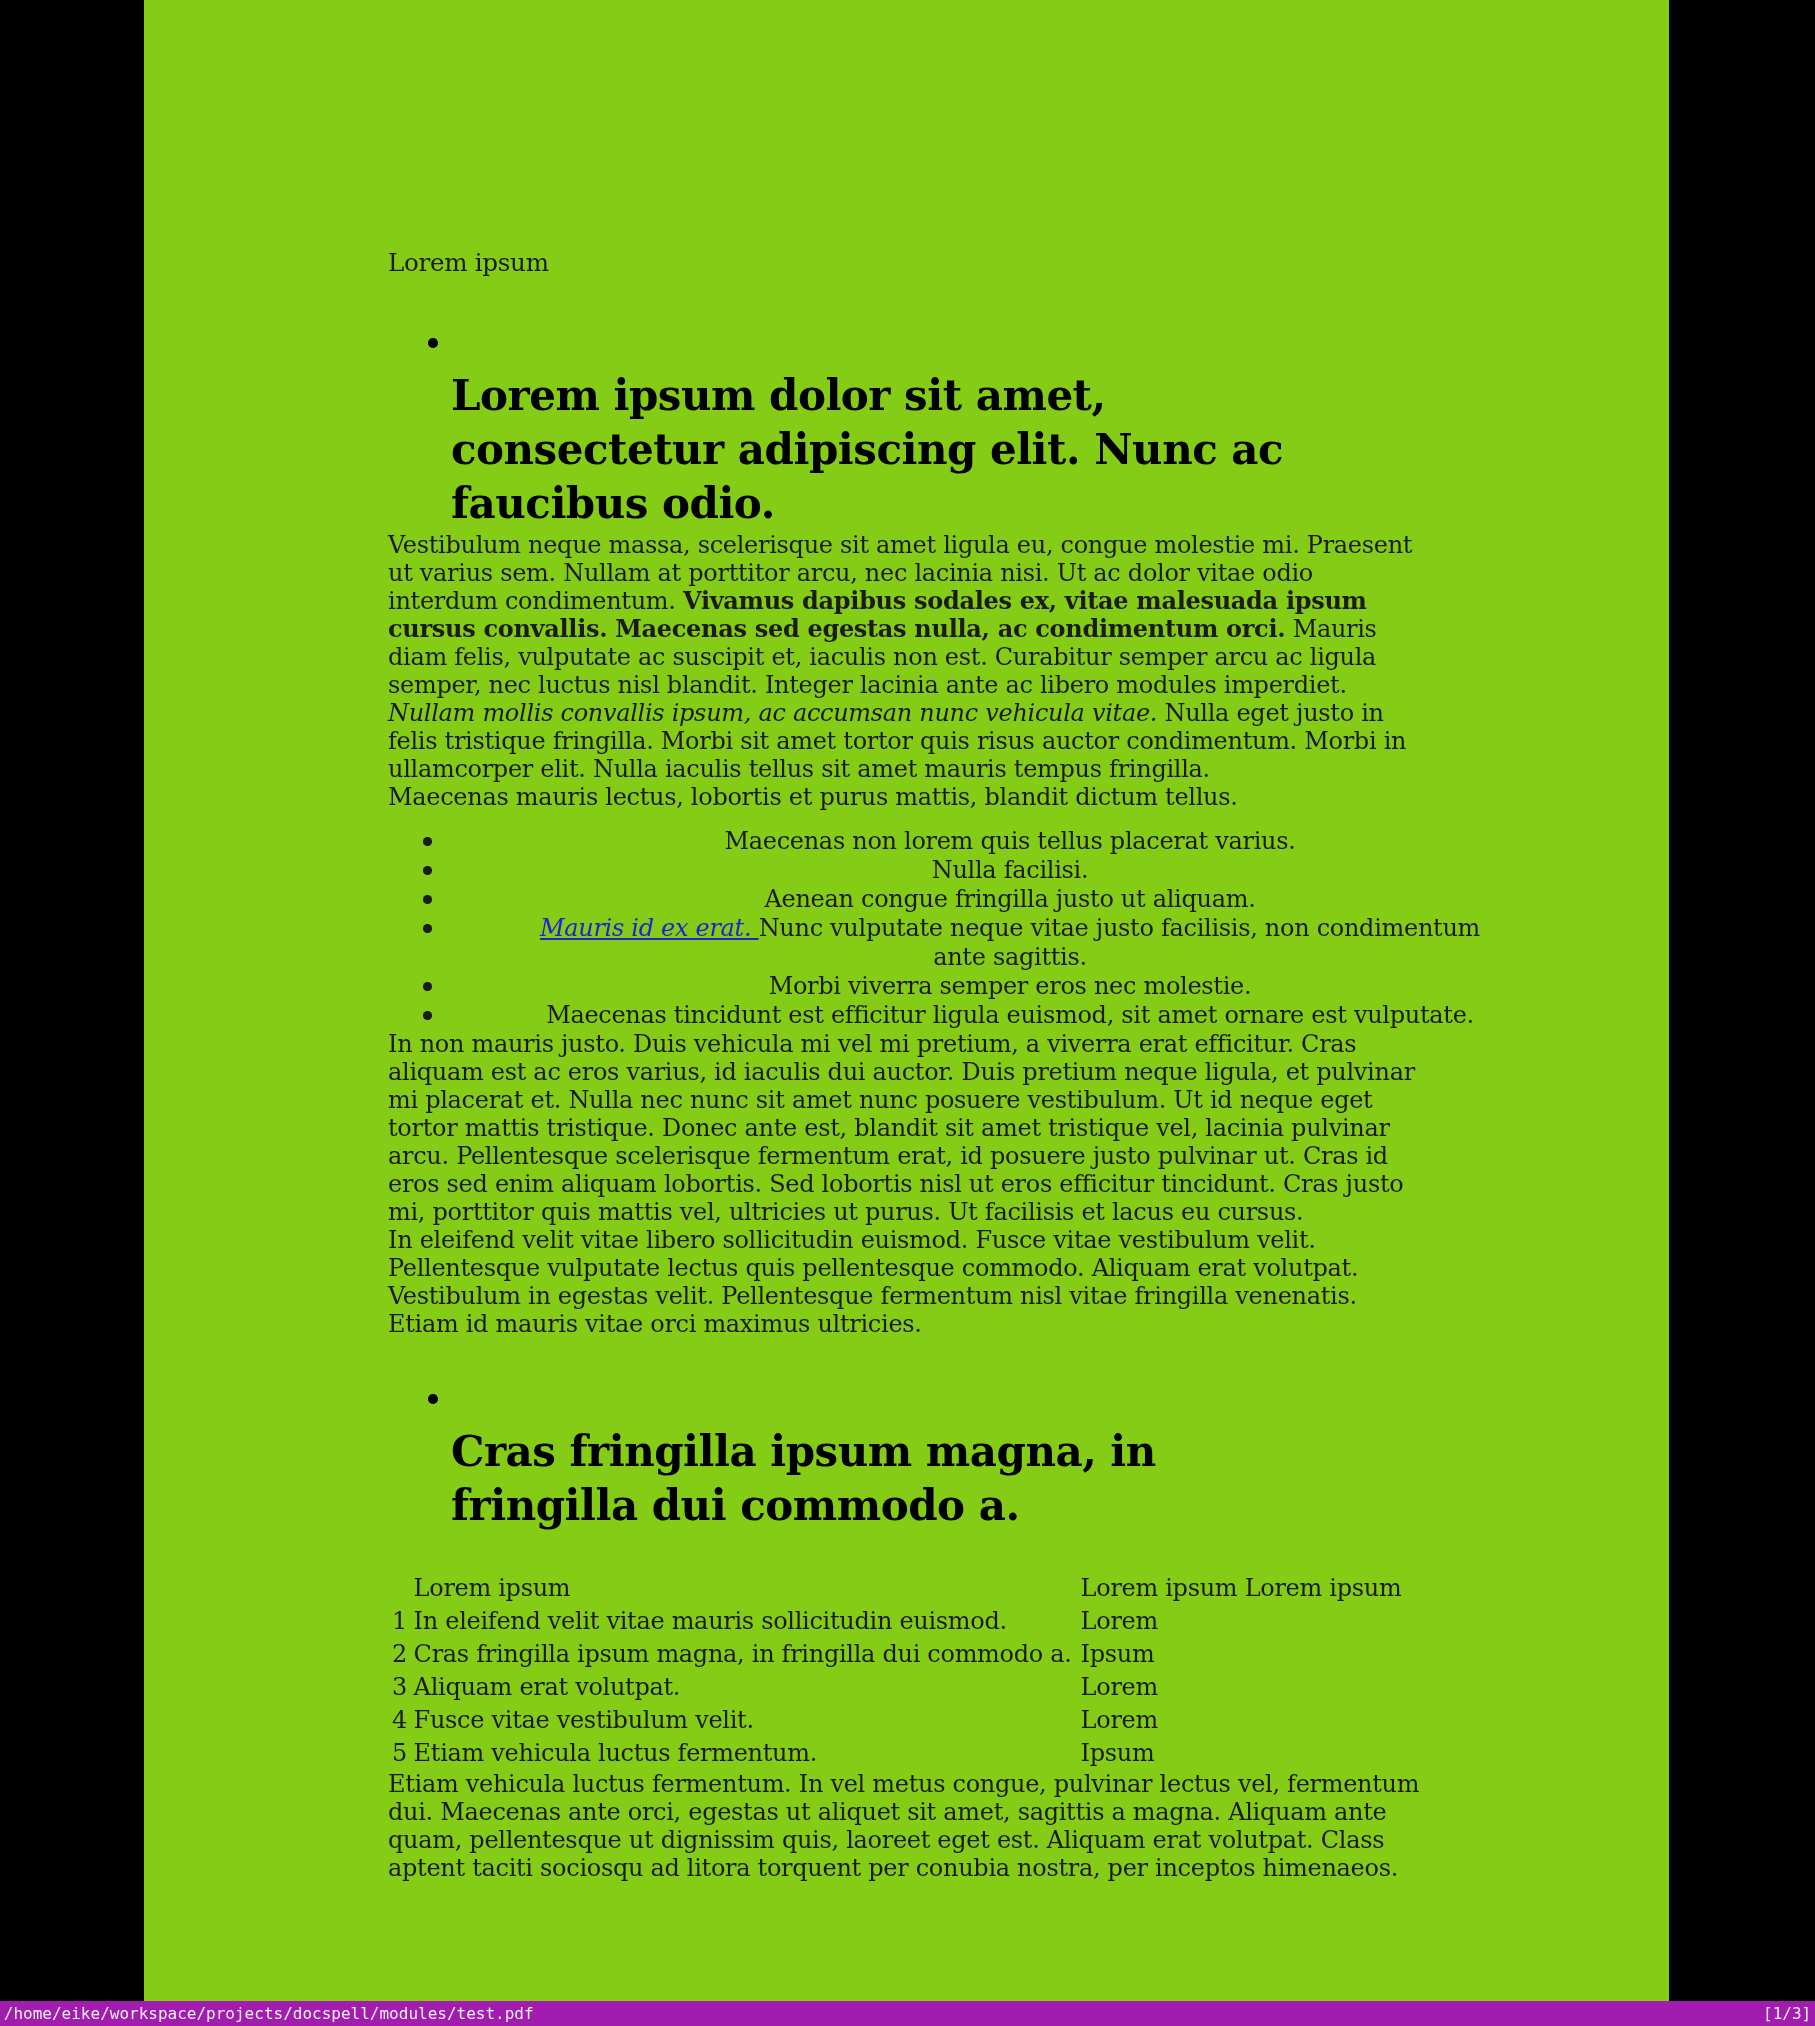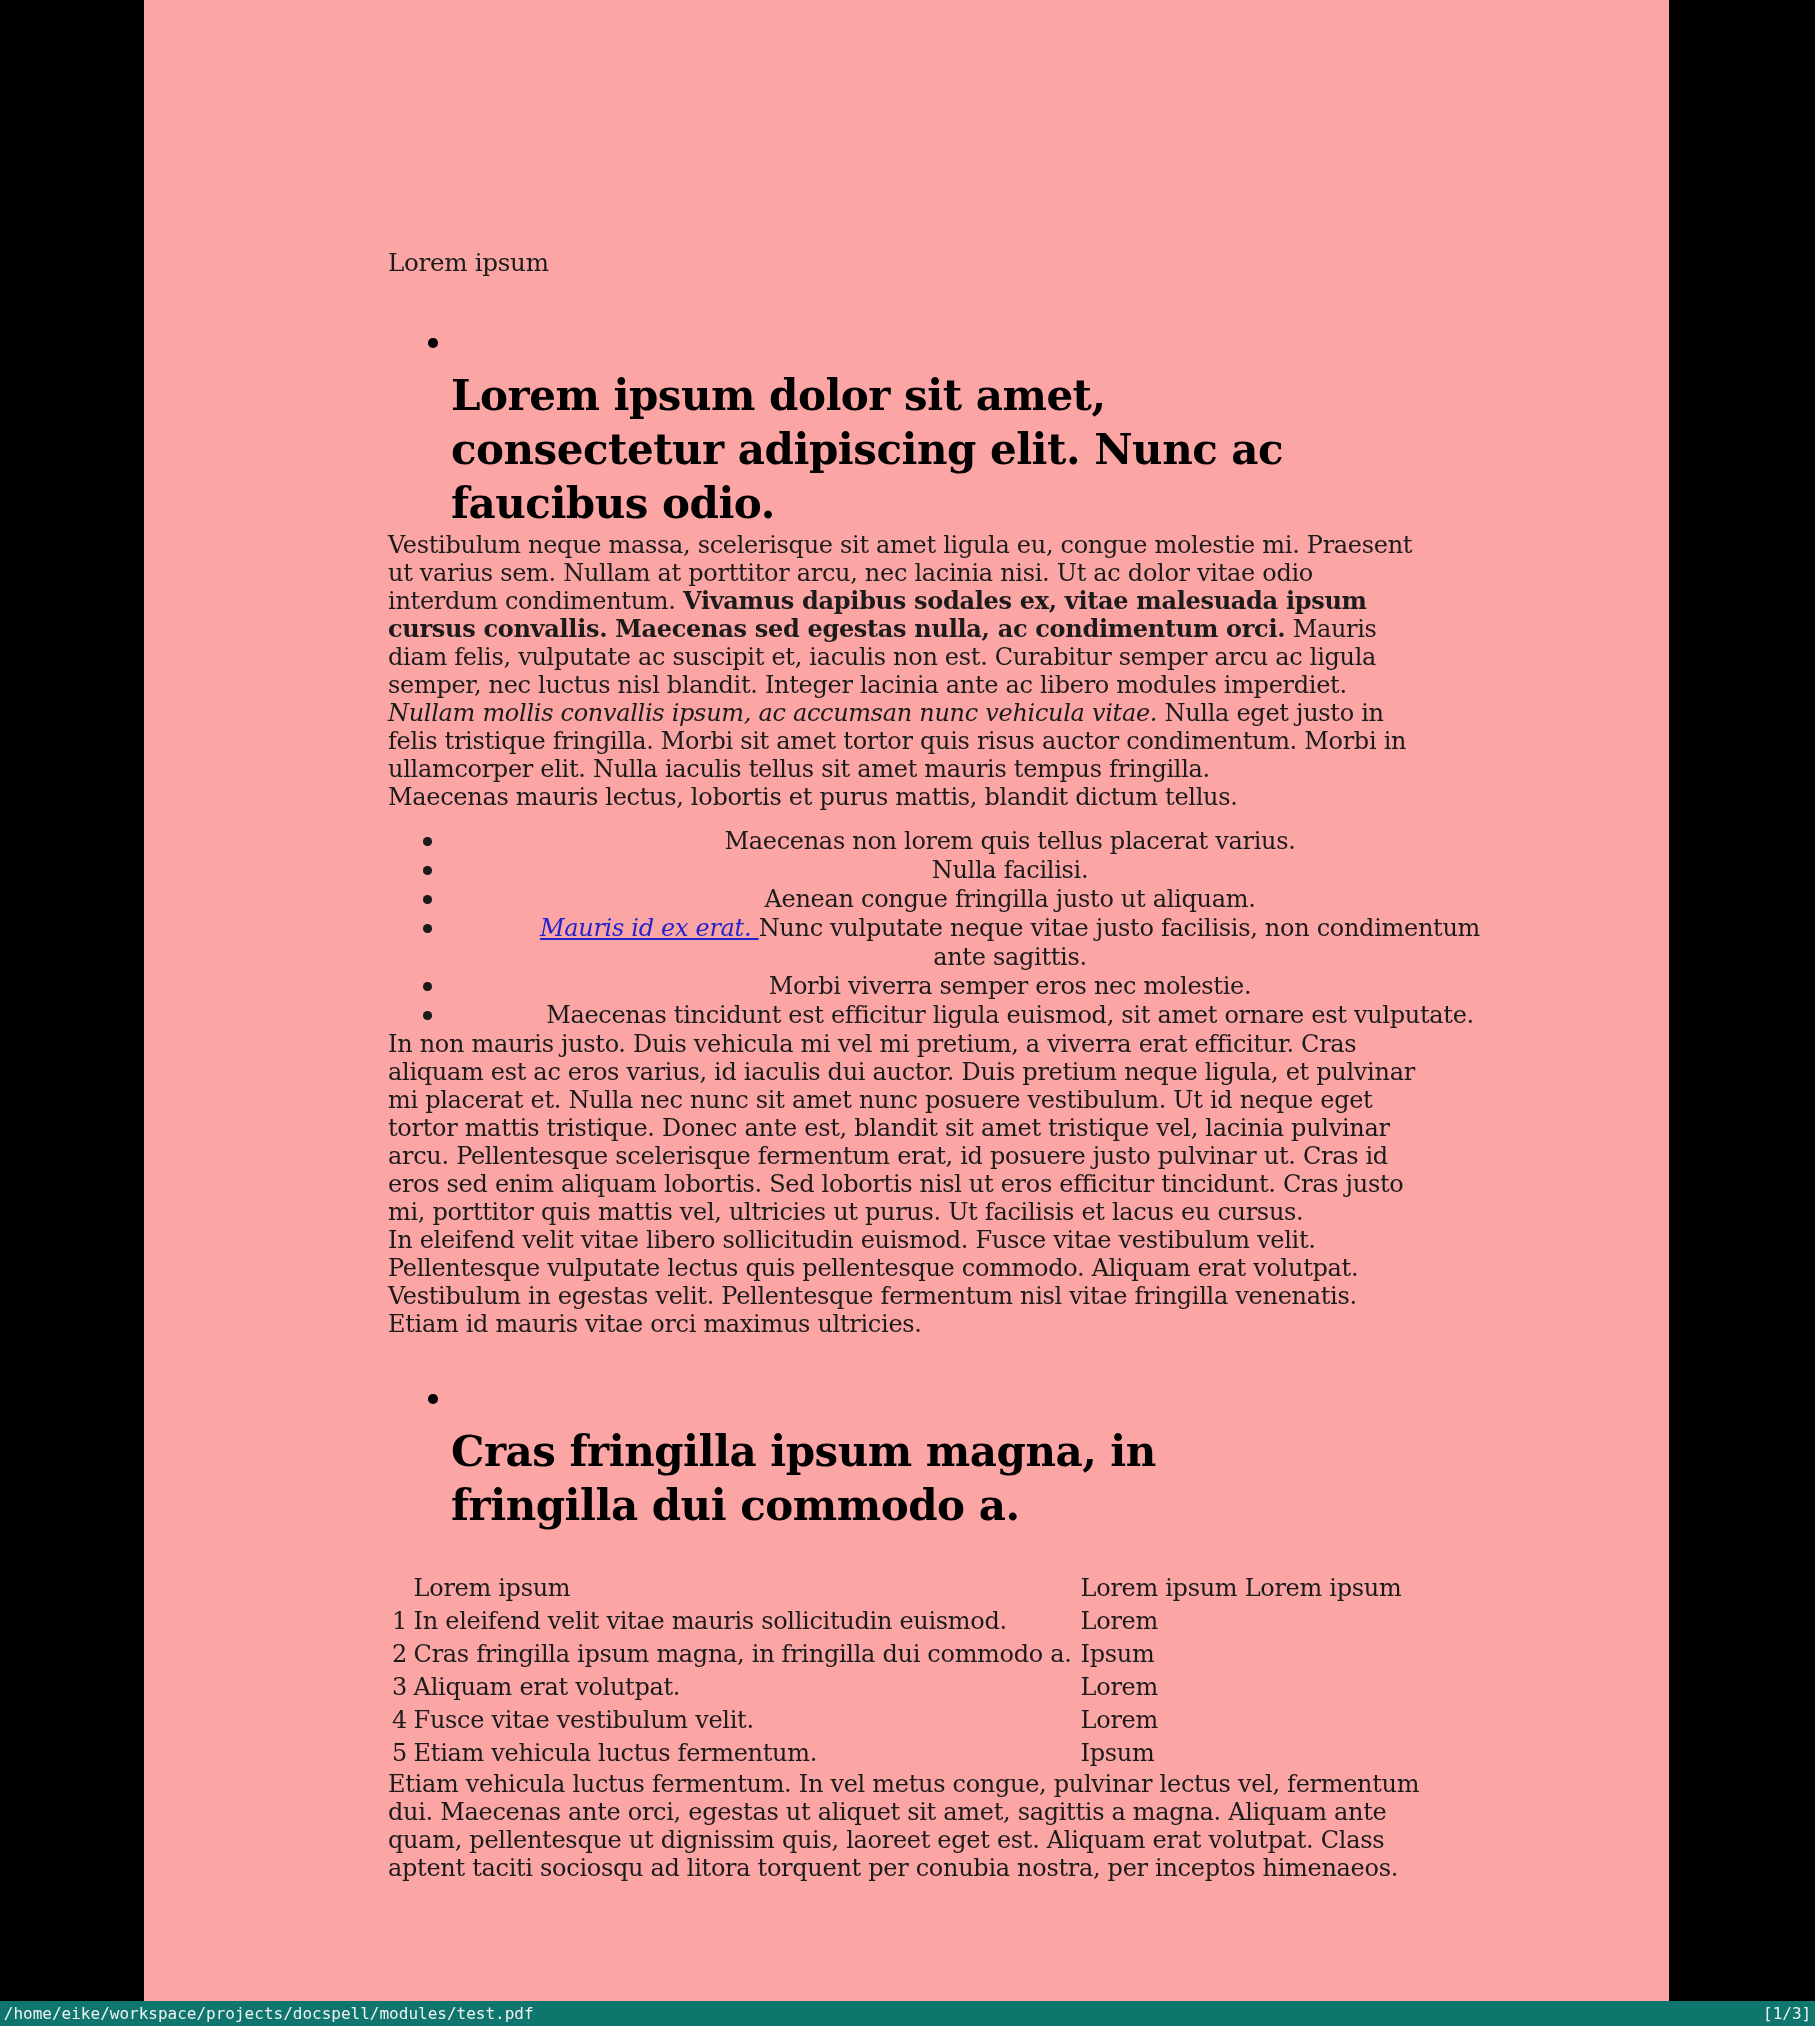--- a/index.html
+++ b/index.html
@@ -10,21 +10,21 @@
     font-family: "DejaVu Serif", serif;
   }
   .viewer {
     position: relative;
     width: 1815px; height: 2026px;
   }
   .pdf-page {
     position: absolute;
     left: 144px; top: 0;
     width: 1525px; height: 2002px;
-    background: #fca5a5;
+    background: #84cc16;
   }
   .content {
     position: absolute;
     left: 244px; top: 0;
     width: 1183px;
     padding-top: 249px;
     color: #1b1b1b;
     font-size: 24px;
     line-height: 28px;
     letter-spacing: -0.3px;
@@ -107,21 +107,21 @@
     flex: 0 0 667px;
     margin-left: 6.6px;
   }
   .doc-table .c-val {
     flex: 1;
   }
   .statusbar {
     position: absolute;
     left: 0; bottom: 0;
     width: 1815px; height: 24.6px;
-    background: #0f766e;
+    background: #a21caf;
     color: #f2f2f2;
     font-family: "DejaVu Sans Mono", monospace;
     font-size: 16px;
     display: flex;
     align-items: center;
     justify-content: space-between;
     padding: 0 3.8px;
     box-sizing: border-box;
   }
 </style>

